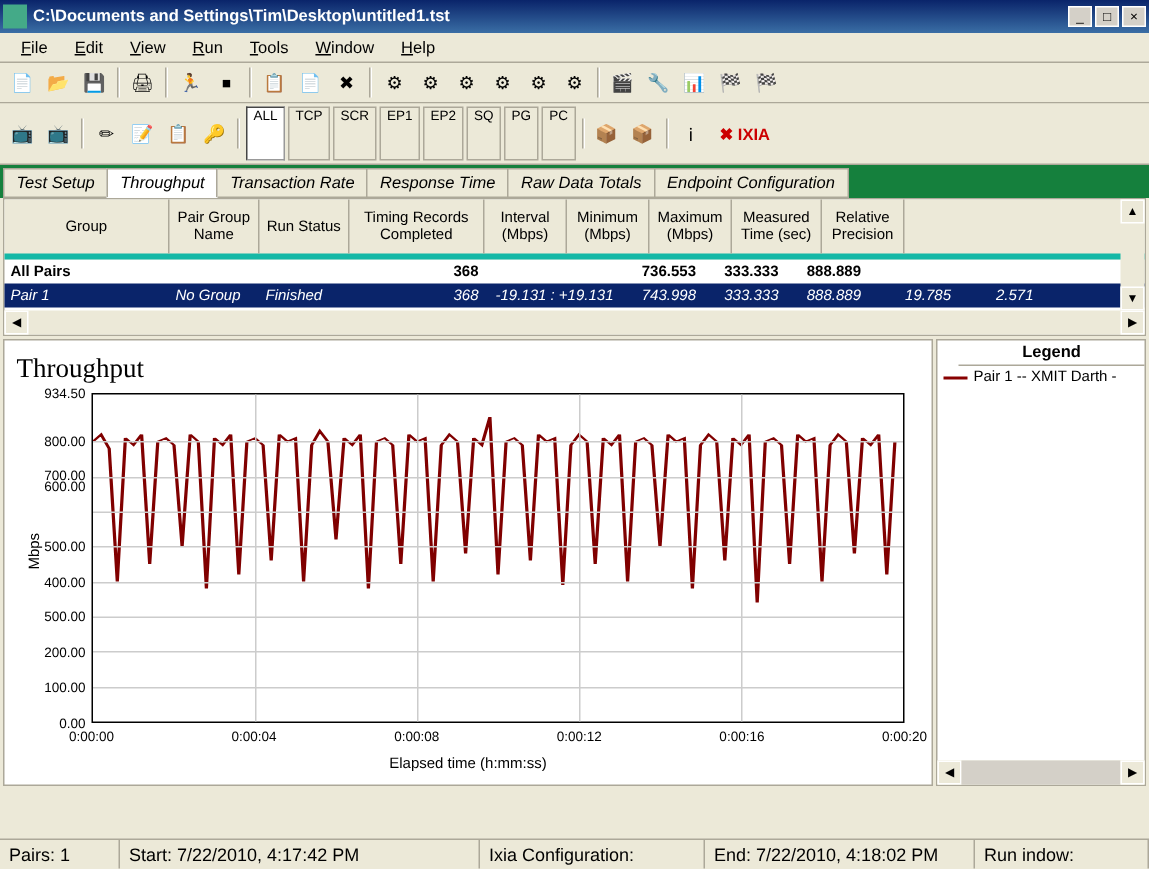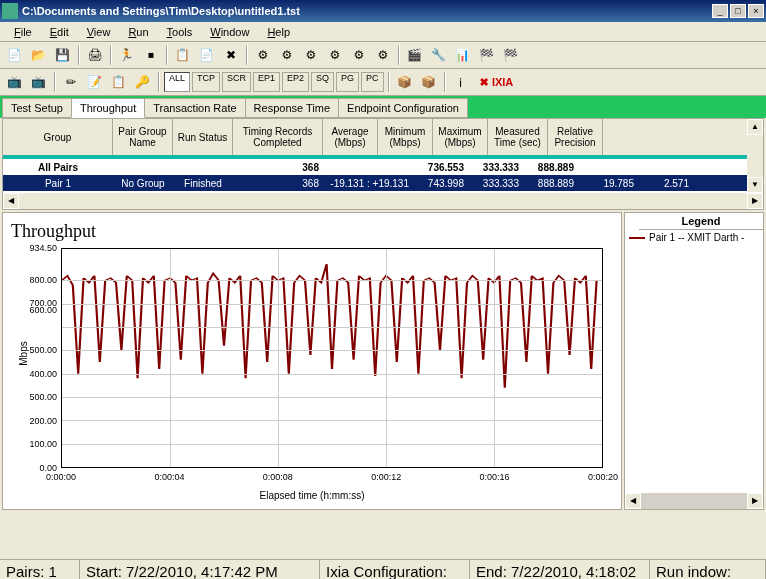--- a/index.html
+++ b/index.html
@@ -8,33 +8,33 @@
 .titlebar .icon { width: 16px; height: 16px; background: #4a8; margin-right: 4px; }
 .titlebar .title { flex: 1; font-weight: bold; }
 .winbtns { display: flex; gap: 2px; }
 .winbtn { width: 16px; height: 14px; background: #d4d0c8; border: 1px solid #fff; font-size: 9px; text-align: center; line-height: 12px; color: #000; cursor: pointer; }
 .menubar { background: #ece9d8; height: 20px; display: flex; align-items: center; padding: 0 6px; gap: 2px; border-bottom: 1px solid #aca899; }
 .menuitem { padding: 2px 8px; cursor: pointer; }
 .menuitem u { text-decoration: underline; }
 .toolbar { background: #ece9d8; padding: 2px 4px; display: flex; align-items: center; gap: 2px; flex-wrap: wrap; border-bottom: 1px solid #aca899; }
 .tbtn { width: 22px; height: 22px; border: 1px solid #ece9d8; display: flex; align-items: center; justify-content: center; cursor: pointer; font-size: 12px; }
 .tsep { width: 2px; height: 20px; border-left: 1px solid #aca899; border-right: 1px solid #fff; margin: 0 2px; }
-.filterbtn { height: 20px; padding: 0 4px; font-size: 9px; border: 1px solid #aca899; background: #ece9d8; cursor: pointer; }
+.filterbtn { height: 36px; padding: 0 4px; font-size: 9px; border: 1px solid #aca899; background: #ece9d8; cursor: pointer; }
 .filterbtn.active { background: #fff; border: 1px inset #999; }
 .logo { font-weight: bold; color: #c00; margin-left: 6px; }
-.tabs { display: flex; padding: 2px 2px 0 2px; background: #22c55e; }
+.tabs { display: flex; padding: 2px 2px 0 2px; background: #15803d; font-style: italic; }
 .tab { padding: 3px 8px; border: 1px solid #aca899; background: #ece9d8; cursor: pointer; margin-right: -1px; font-size: 11px; }
 .tab.active { background: #fff; border-bottom: 1px solid #fff; position: relative; z-index: 1; }
 .grid { border: 1px solid #aca899; margin: 0 2px; background: #fff; position: relative; }
 .ghead { display: flex; background: #ece9d8; border-bottom: 4px solid #14b8a6; }
 .gh { border-right: 1px solid #aca899; padding: 4px 4px; font-size: 10px; text-align: center; display: flex; align-items: center; justify-content: center; height: 36px; }
 .grow { display: flex; height: 16px; align-items: center; }
-.grow.sel { background: #0a246a; color: #fff; }
+.grow.sel { background: #0a246a; color: #fff; font-style: italic; }
 .gc { padding: 0 4px; text-align: right; font-size: 10px; white-space: nowrap; overflow: hidden; }
-.gc.l { text-align: center; }
+.gc.l { text-align: left; }
 .bold { font-weight: bold; }
 .gridscroll { display: flex; height: 16px; background: #ece9d8; }
 .sbtn { width: 16px; height: 16px; background: #ece9d8; border: 1px solid #fff; font-size: 8px; text-align: center; line-height: 14px; cursor: pointer; }
 .chartarea { display: flex; margin: 2px; gap: 2px; }
 .chartpanel { flex: 1; border: 1px solid #aca899; background: #fff; padding: 8px; }
 .charttitle { font-size: 18px; font-family: "Times New Roman", serif; margin-bottom: 6px; }
 .chartbox { position: relative; height: 240px; margin-left: 50px; }
 .yaxis { position: absolute; left: -46px; top: 0; bottom: 20px; width: 44px; }
 .ytick { position: absolute; right: 2px; font-size: 9px; transform: translateY(-50%); }
 .ylabel { position: absolute; left: -50px; top: 50%; transform: rotate(-90deg) translateX(20px); font-size: 10px; }
@@ -44,21 +44,21 @@
 .gridline.v { top: 0; bottom: 0; width: 1px; }
 .xaxis { position: absolute; left: 0; right: 10px; bottom: 0; height: 18px; }
 .xtick { position: absolute; font-size: 9px; transform: translateX(-50%); top: 2px; }
 .xlabel { text-align: center; font-size: 10px; margin-top: 2px; }
 .legendpanel { width: 140px; border: 1px solid #aca899; background: #fff; display: flex; flex-direction: column; }
 .legtitle { text-align: center; font-weight: bold; padding: 2px; border-bottom: 1px solid #aca899; font-size: 11px; margin-left: 14px; }
 .legitem { padding: 2px 4px; font-size: 10px; display: flex; align-items: center; gap: 4px; }
 .legsw { width: 16px; height: 2px; background: #800; }
 .legscroll { margin-top: auto; height: 16px; display: flex; background: #ece9d8; }
 .statusbar { position: absolute; bottom: 0; left: 0; right: 0; height: 20px; background: #ece9d8; border-top: 1px solid #aca899; display: flex; }
-.statcell { border-right: 1px solid #aca899; padding: 3px 6px; font-size: 15px; }
+.statcell { border-right: 1px solid #aca899; padding: 3px 6px; font-size: 12px; }
 svg.line { width: 100%; height: 100%; }
 .vscroll { position: absolute; right: 0; top: 0; bottom: 16px; width: 16px; background: #ece9d8; display: flex; flex-direction: column; }
 </style>
 </head>
 <body>
 
 <div class="titlebar">
   <div class="icon"></div>
   <div class="title">C:\Documents and Settings\Tim\Desktop\untitled1.tst</div>
   <div class="winbtns">
@@ -129,30 +129,31 @@
   <div class="tsep"></div>
   <div class="tbtn">ℹ</div>
   <span class="logo">✖ <span>IXIA</span></span>
 </div>
 
 <div class="tabs">
   <div class="tab">Test Setup</div>
   <div class="tab active">Throughput</div>
   <div class="tab">Transaction Rate</div>
   <div class="tab">Response Time</div>
+  <div class="tab">Raw Data Totals</div>
   <div class="tab">Endpoint Configuration</div>
 </div>
 
 <div class="grid" style="height:92px;">
   <div class="ghead">
     <div class="gh" style="width:110px">Group</div>
     <div class="gh" style="width:60px">Pair Group Name</div>
     <div class="gh" style="width:60px">Run Status</div>
     <div class="gh" style="width:90px">Timing Records Completed</div>
-    <div class="gh" style="width:55px">Average (Mbps)</div>
+    <div class="gh" style="width:55px">Interval (Mbps)</div>
     <div class="gh" style="width:55px">Minimum (Mbps)</div>
     <div class="gh" style="width:55px">Maximum (Mbps)</div>
     <div class="gh" style="width:60px">Measured Time (sec)</div>
     <div class="gh" style="width:55px">Relative Precision</div>
   </div>
   <div id="gridbody">
       <div class="grow bold">
         <div class="gc l" style="width: 110px;">All Pairs</div>
         <div class="gc l" style="width: 60px;"></div>
         <div class="gc l" style="width: 60px;"></div>

